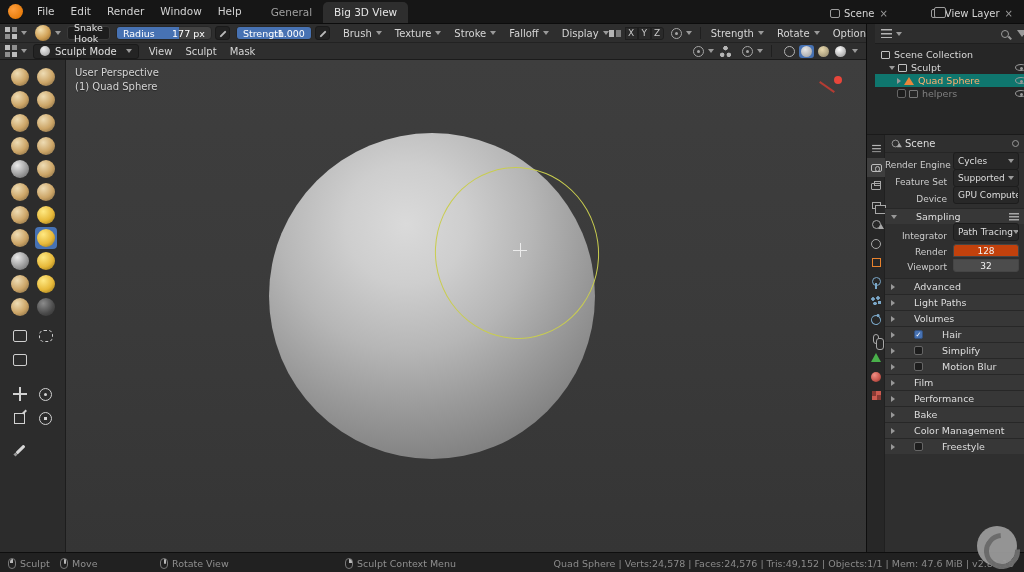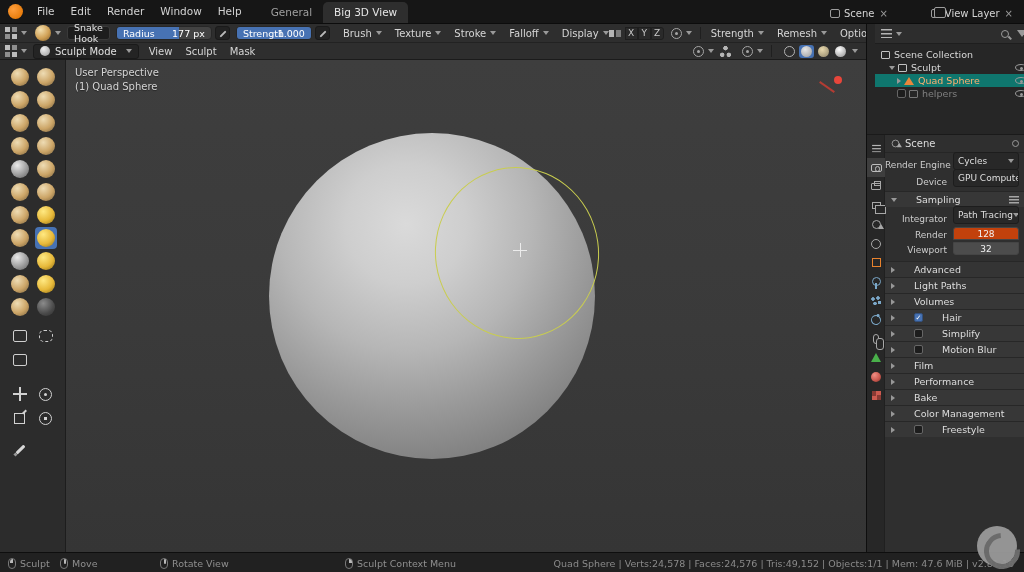--- a/index.html
+++ b/index.html
@@ -263,21 +263,21 @@
       <span class="hbtn">
           <span class="ov-ic" style="margin-left:2px;"></span>
           <span class="chev"></span>
         </span>
       <span class="vsep"></span>
       <div class="hmenu" style="margin-left:2px;">
           <span>Strength</span>
           <span class="chev"></span>
         </div>
       <div class="hmenu">
-          <span>Remesh</span>
+          <span>Rotate</span>
           <span class="chev"></span>
         </div>
       <div class="hmenu">
           <span>Options</span>
           <span class="chev"></span>
         </div>
     </div>
   </div>
 
   <div id="mode-header">
@@ -531,20 +531,27 @@
         </div>
 
         <div class="prow">
           <span class="plabel">Render Engine</span>
           <span class="dd">
               <span>Cycles</span>
               <span class="chev"></span>
             </span>
         </div>
         <div class="prow">
+          <span class="plabel">Feature Set</span>
+          <span class="dd">
+              <span>Supported</span>
+              <span class="chev"></span>
+            </span>
+        </div>
+        <div class="prow">
           <span class="plabel">Device</span>
           <span class="dd">
               <span>GPU Compute</span>
             </span>
         </div>
 
         <div class="gap4"></div>
         <div class="psec">
           <span class="tri-d"></span>
           <span>Sampling</span>

